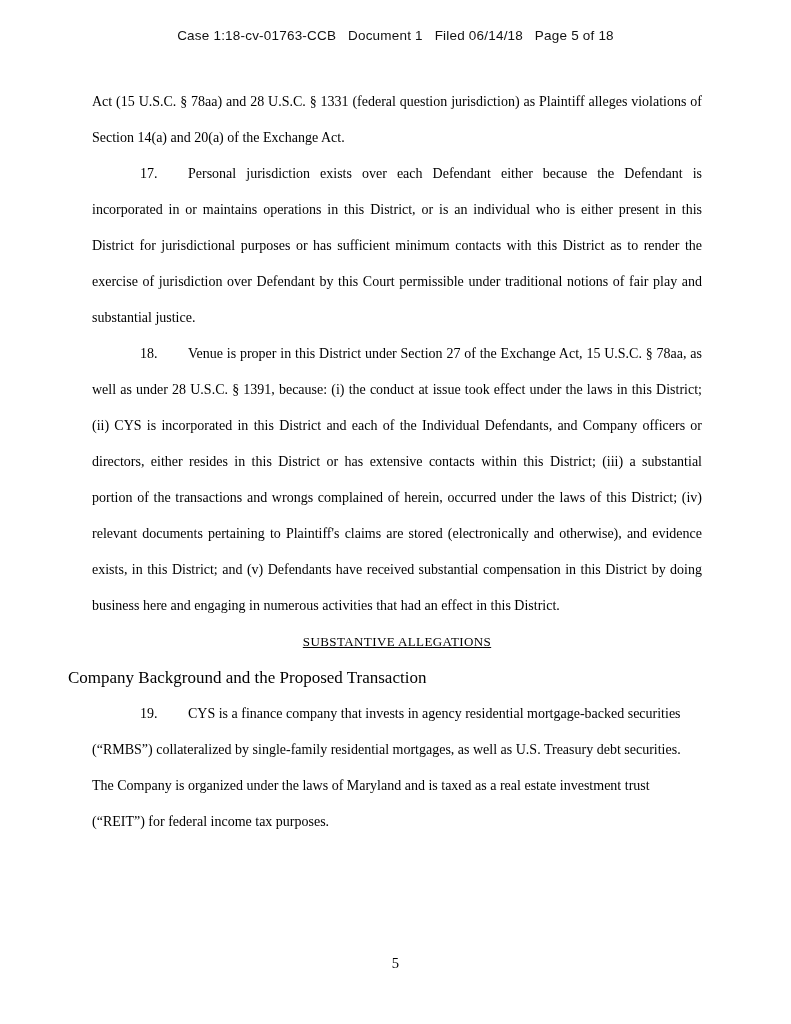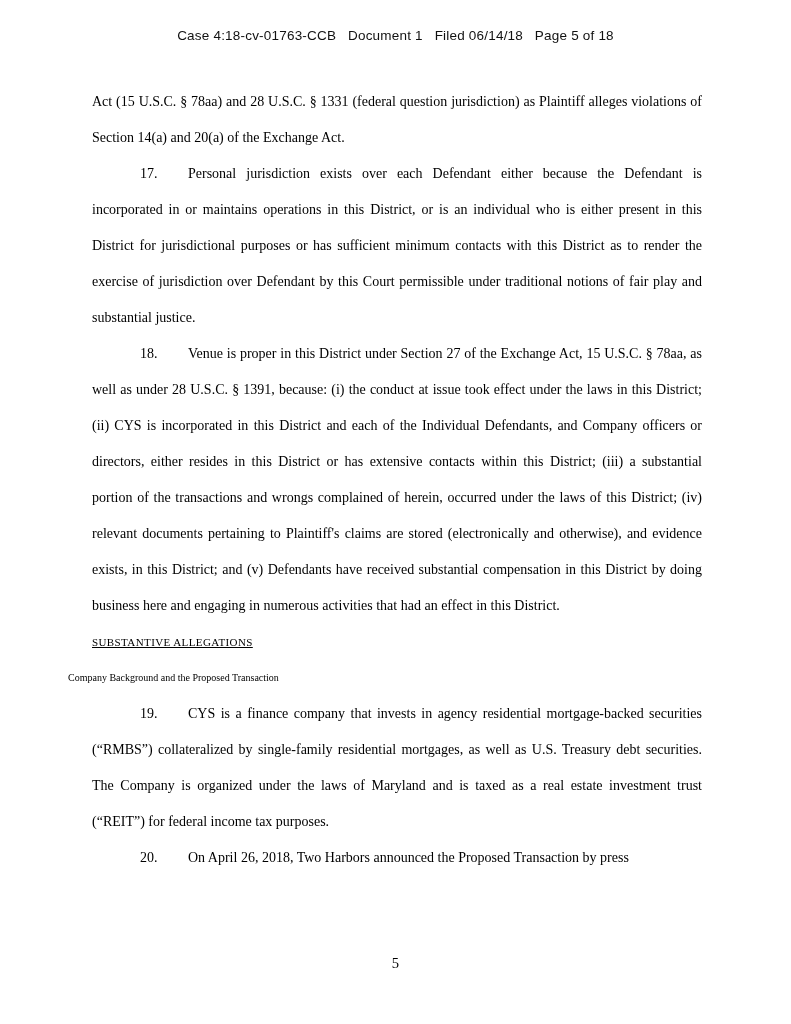--- a/index.html
+++ b/index.html
@@ -31,30 +31,30 @@
     color: #111;
     white-space: pre;
   }
   .body-area {
     position: absolute;
     top: 84px;
     left: 92px;
     width: 610px;
   }
   .section-heading {
-    text-align: left;
-    font-size: 11px;
+    text-align: center;
+    font-size: 13px;
     line-height: 36px;
     text-decoration: underline;
     letter-spacing: 0.4px;
     margin: 0;
   }
   .sub-heading {
     text-align: left;
-    font-size: 10px;
+    font-size: 17px;
     line-height: 36px;
     margin: 0 0 0 -24px;
   }
   .page-number {
     position: absolute;
     bottom: 52px;
     left: 0;
     width: 791px;
     text-align: center;
     font-size: 14.6px;
@@ -68,21 +68,21 @@
   .jpara:last-child { text-align: left; }
   .no-just { text-align: left !important; }
   .lead-indent { display: inline-block; width: 48px; }
   .num-col { display: inline-block; width: 48px; }
 </style>
 </head>
 <body>
 
 <div class="page">
 
-  <div class="header-stamp">Case 4:18-cv-01763-CCB   Document 1   Filed 06/14/18   Page 5 of 18</div>
+  <div class="header-stamp">Case 1:18-cv-01763-CCB   Document 1   Filed 06/14/18   Page 5 of 18</div>
 
   <div class="body-area">
 
     <p class="jpara">Act (15 U.S.C. § 78aa) and 28 U.S.C. § 1331 (federal question jurisdiction) as Plaintiff alleges violations of Section 14(a) and 20(a) of the Exchange Act.</p>
 
     <p class="jpara">
       <span class="lead-indent"></span><span class="num-col">17.</span><span>Personal jurisdiction exists over each Defendant either because the Defendant is incorporated in or maintains operations in this District, or is an individual who is either present in this District for jurisdictional purposes or has sufficient minimum contacts with this District as to render the exercise of jurisdiction over Defendant by this Court permissible under traditional notions of fair play and substantial justice.</span>
     </p>
 
     <p class="jpara">
@@ -90,21 +90,18 @@
     </p>
 
     <p class="section-heading">SUBSTANTIVE ALLEGATIONS</p>
 
     <p class="sub-heading">Company Background and the Proposed Transaction</p>
 
     <p class="jpara">
       <span class="lead-indent"></span><span class="num-col">19.</span><span>CYS is a finance company that invests in agency residential mortgage-backed securities (“RMBS”) collateralized by single-family residential mortgages, as well as U.S. Treasury debt securities.  The Company is organized under the laws of Maryland and is taxed as a real estate investment trust (“REIT”) for federal income tax purposes.</span>
     </p>
 
-    <p class="jpara no-just">
-      <span class="lead-indent"></span><span class="num-col">20.</span><span>On April 26, 2018, Two Harbors announced the Proposed Transaction by press</span>
-    </p>
 
   </div>
 
   <div class="page-number">5</div>
 
 </div>
 
 </body></html>

